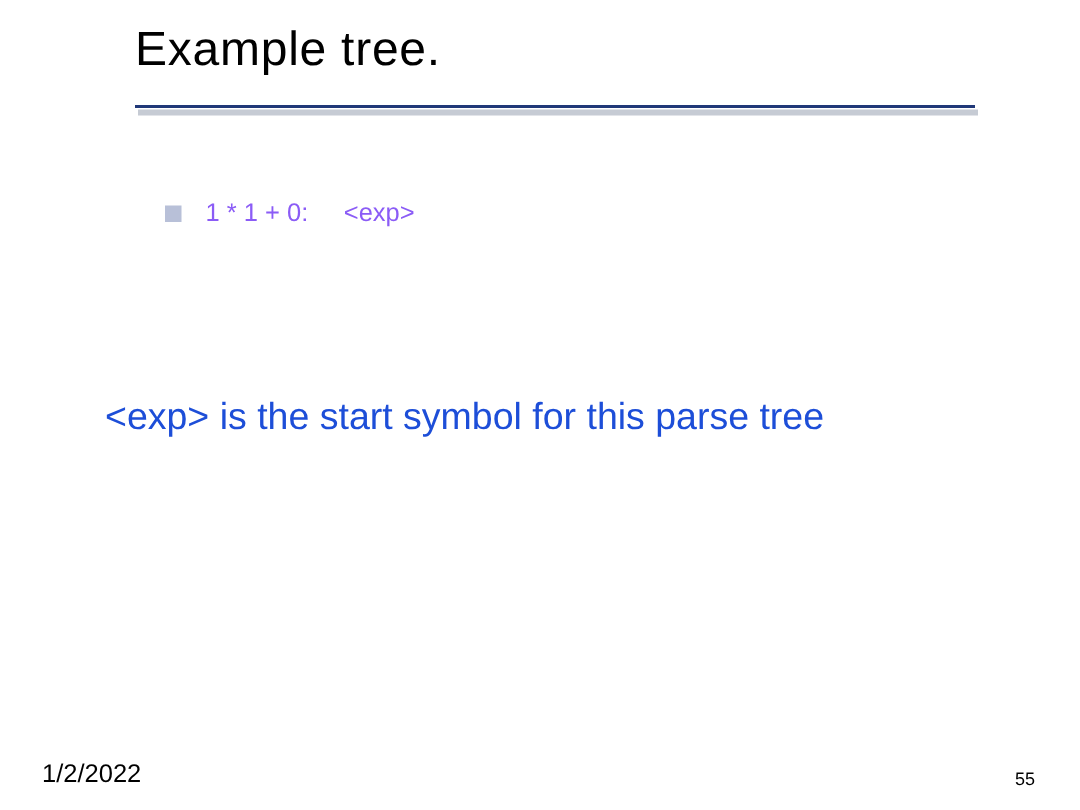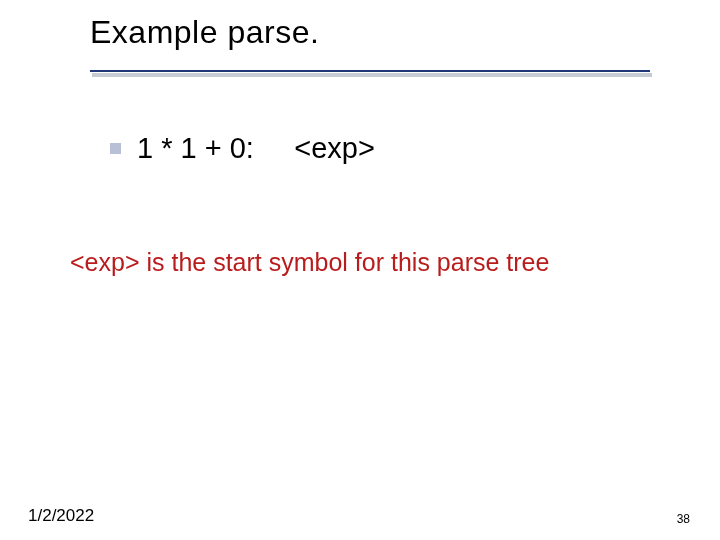--- a/index.html
+++ b/index.html
@@ -54,29 +54,29 @@
     align-items: center;
   }
   .bullet {
     width: 11px;
     height: 11px;
     background: #b8c0d8;
     margin-right: 16px;
     flex-shrink: 0;
   }
   .bullet-text {
-    font-size: 29px;
-    color: #000000;
+    font-size: 17px;
+    color: #8b5cf6;
   }
   .body-line {
     position: absolute;
     left: 70px;
-    top: 248px;
+    top: 264px;
     font-size: 25px;
-    color: #b91c1c;
+    color: #1d4ed8;
   }
   .footer-date {
     position: absolute;
     left: 28px;
     bottom: 14px;
     font-size: 17px;
     color: #000;
   }
   .footer-page {
     position: absolute;
@@ -85,30 +85,30 @@
     font-size: 12px;
     color: #000;
   }
 </style>
 </head>
 <body>
 
 <div class="slide">
 
   <div class="title-wrap">
-    <div class="title">Example parse.</div>
+    <div class="title">Example tree.</div>
     <div class="title-underline"></div>
     <div class="title-shadow"></div>
   </div>
 
   <div class="bullet-row">
     <span class="bullet"></span>
     <span class="bullet-text">
       <span>1 * 1 + 0:</span>&nbsp;&nbsp;&nbsp;&nbsp;&nbsp;<span>&lt;exp&gt;</span>
     </span>
   </div>
 
   <div class="body-line">&lt;exp&gt; is the start symbol for this parse tree</div>
 
   <div class="footer-date">1/2/2022</div>
-  <div class="footer-page">38</div>
+  <div class="footer-page">55</div>
 
 </div>
 
 </body></html>

